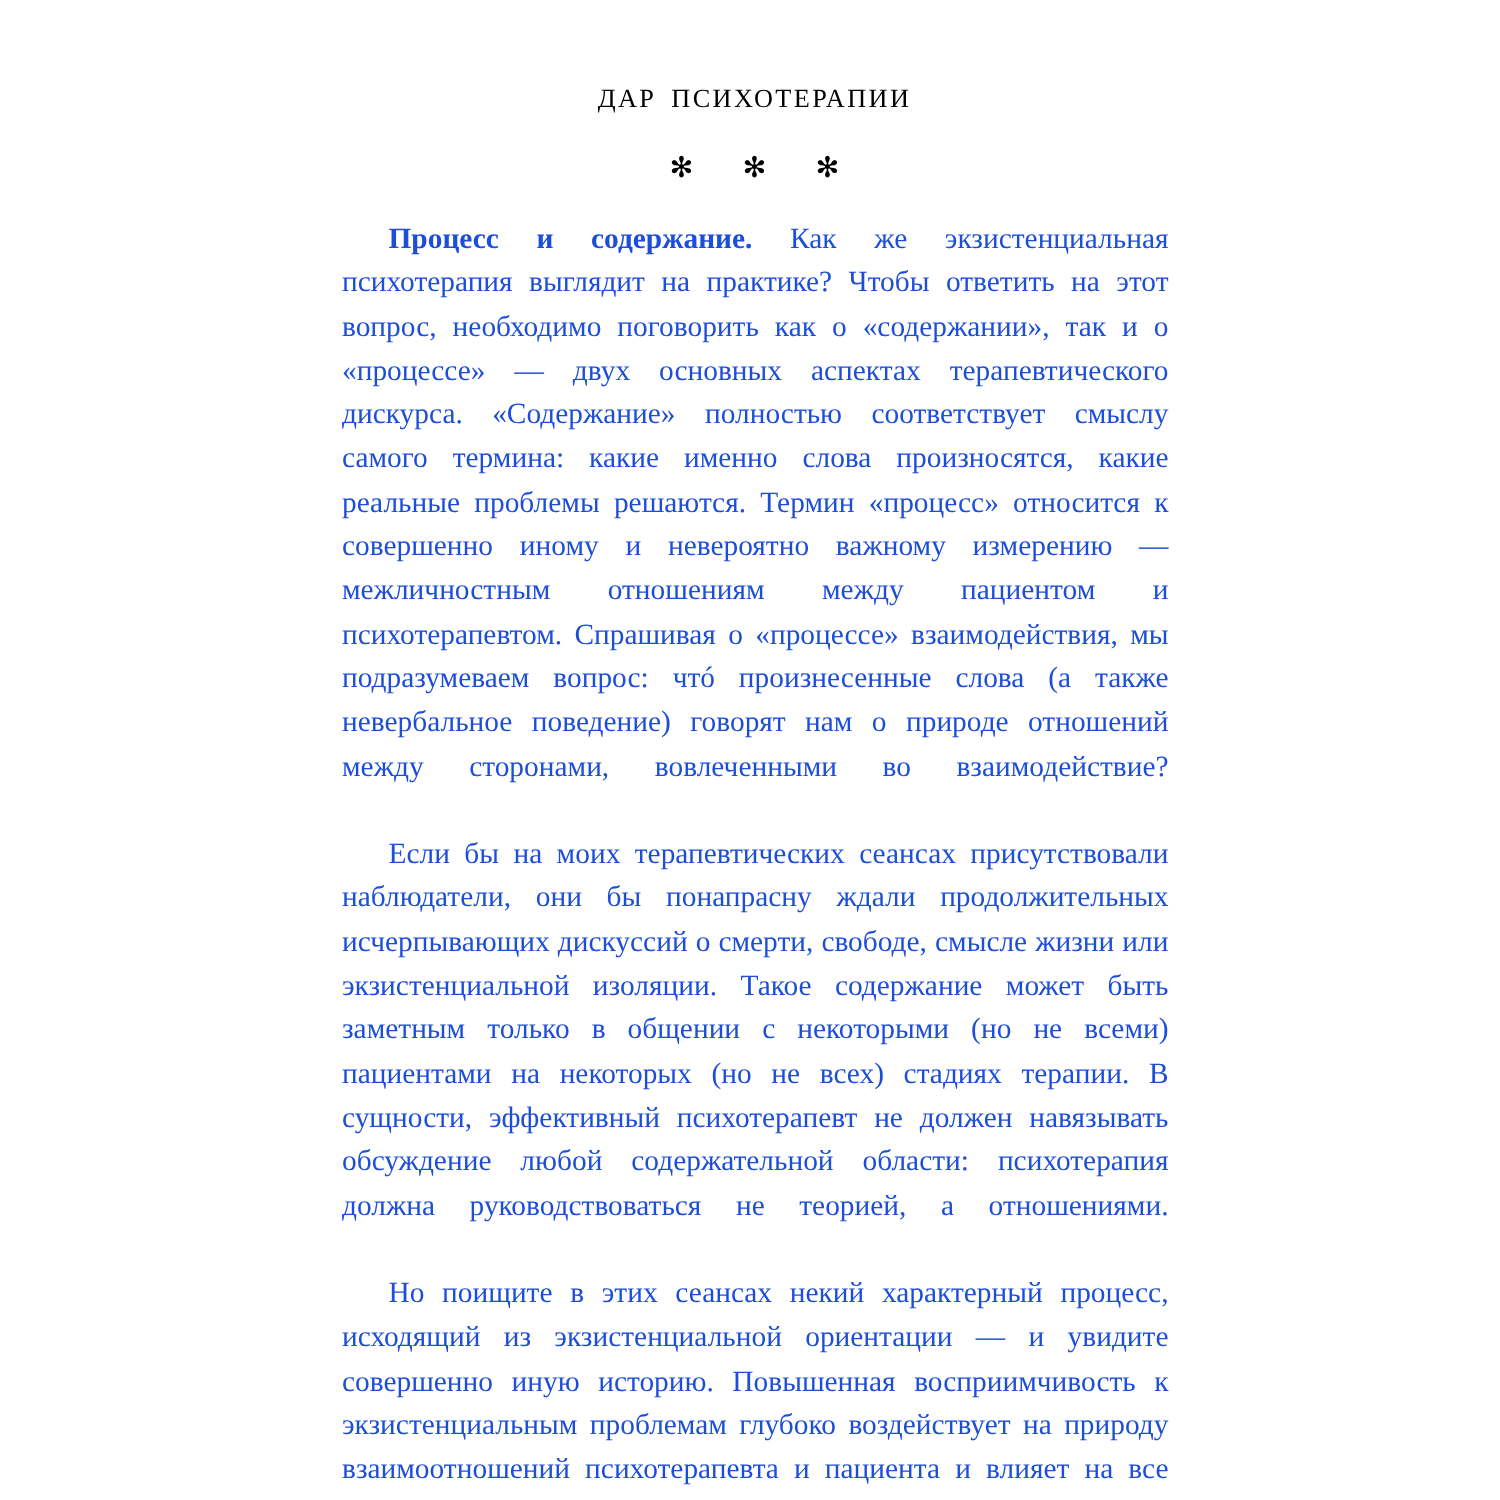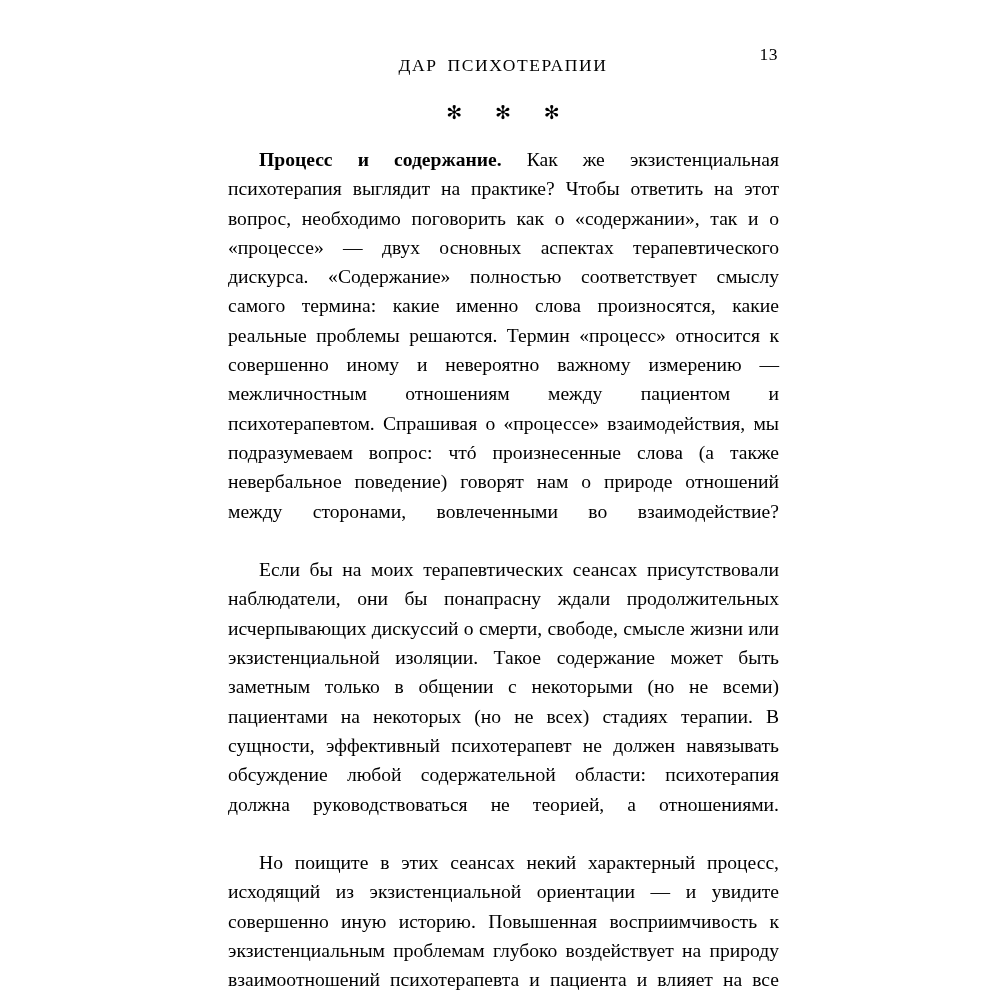--- a/index.html
+++ b/index.html
@@ -76,21 +76,21 @@
     width: 551px;
   }
 
   .para {
     margin: 0;
     font-size: 19.6px;
     line-height: 29.3px;
     text-align: justify;
     text-justify: inter-word;
     text-indent: 31px;
-    color: #000000;
+    color: #1d4ed8;
     hyphens: manual;
   }
   .para.tight {
     word-spacing: -0.2px;
   }
 
   .lead {
     font-weight: bold;
   }
   .ital {
@@ -105,21 +105,20 @@
 </style>
 </head>
 <body>
 
 <div class="page">
 
   <div class="running-head">
     <span class="running-head-title">Дар психотерапии</span>
   </div>
 
-  <div class="folio">13</div>
 
   <div class="ornament">✻ ✻ ✻</div>
 
   <div class="textblock">
 
     <p class="para"><span class="lead">Процесс и содержание.</span><span> Как же экзистенциальная психотерапия выглядит на практике? Чтобы ответить на этот вопрос, необходимо поговорить как о «содержании», так и о «процессе» — двух основных аспектах терапевтического дискурса. «Содержание» полностью соответствует смыслу самого термина: какие именно слова произносятся, какие реальные проблемы решаются. Термин «процесс» относится к совершенно иному и невероятно важному измерению — межличностным отношениям между пациентом и психотерапевтом. Спрашивая о «процессе» взаимодействия, мы подразумеваем вопрос: чтó произнесенные слова (а также невербальное поведение) говорят нам о природе отношений между сторонами, вовлеченными во взаимодействие?</span></p>
 
     <p class="para"><span>Если бы на моих терапевтических сеансах присутствовали наблюдатели, они бы понапрасну ждали продолжительных исчерпывающих дискуссий о смерти, свободе, смысле жизни или экзистенциальной изоляции. Такое </span><span class="ital">содержание</span><span> может быть заметным только в общении с некоторыми (но не всеми) пациентами на некоторых (но не всех) стадиях терапии. В сущности, эффективный психотерапевт не должен навязывать обсуждение любой содержательной области: </span><span class="ital">психотерапия должна руководствоваться не теорией, а отношениями.</span></p>
 
     <p class="para tight"><span>Но поищите в этих сеансах некий характерный </span><span class="ital">процесс</span><span>, исходящий из экзистенциальной ориентации — и увидите совершенно иную историю. Повышенная восприимчивость к экзистенциальным проблемам глубоко </span><span class="ital">воздействует на природу взаимоотношений психотерапевта и пациента и влияет на все терапевтические сеансы до единого.</span></p>

